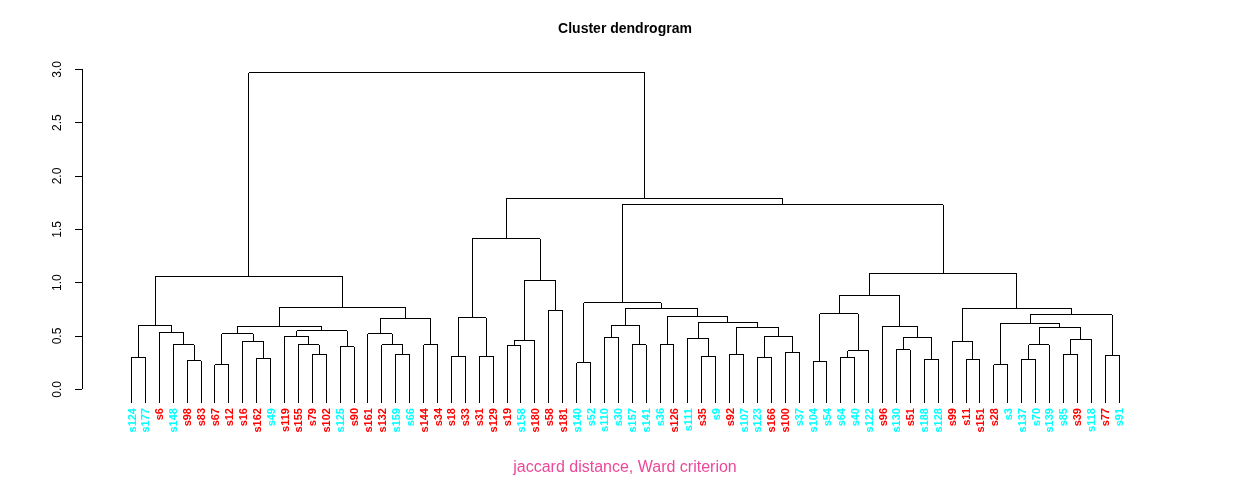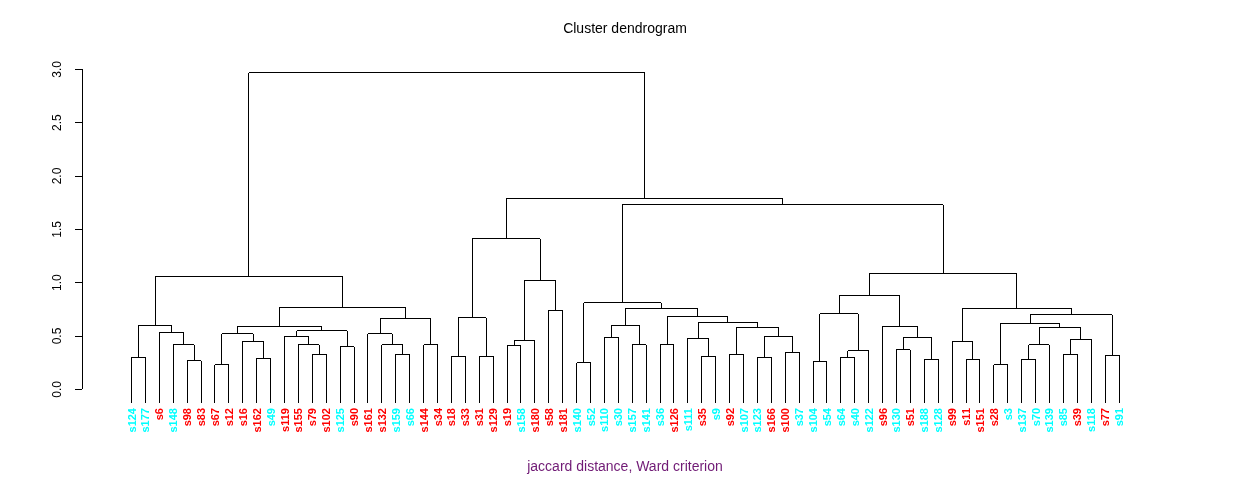--- a/index.html
+++ b/index.html
@@ -1,21 +1,21 @@
 <!DOCTYPE html>
 <html><head>
 <meta charset="utf-8">
 <style>
   html,body{margin:0;padding:0;background:#ffffff;}
   #window{position:relative;width:1238px;height:500px;background:#ffffff;overflow:hidden;
           font-family:"Liberation Sans",sans-serif;}
   #chart-title{position:absolute;left:131px;top:20px;width:988px;text-align:center;
-               font-size:14px;font-weight:normal;color:#000;}
+               font-size:14px;font-weight:bold;color:#000;}
   #x-axis-label{position:absolute;left:131px;top:458px;width:988px;text-align:center;
-                font-size:14px;color:#701a75;}
+                font-size:16px;color:#ec4899;}
   #dendro-svg{position:absolute;left:0;top:0;}
   #dendro-svg line{stroke:#000000;stroke-width:1;shape-rendering:crispEdges;}
   #dendro-svg text.tick{font-family:"Liberation Sans",sans-serif;font-size:12px;fill:#000;}
   #dendro-svg text.leaf{font-family:"Liberation Sans",sans-serif;font-size:11px;font-weight:bold;}
 </style>
 </head>
 <body>
 
 <div id="window">
   <svg id="dendro-svg" width="1238" height="500" viewBox="0 0 1238 500">

